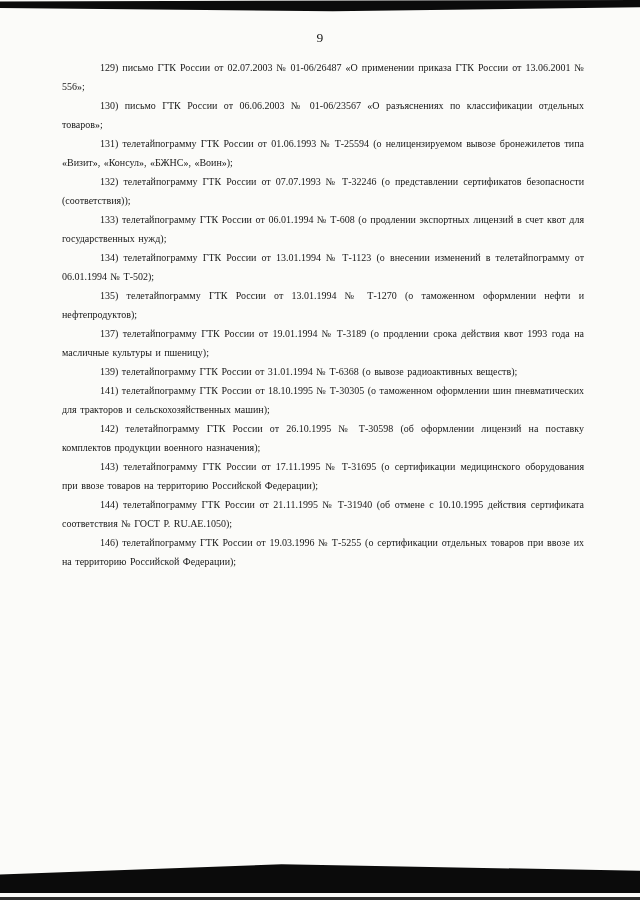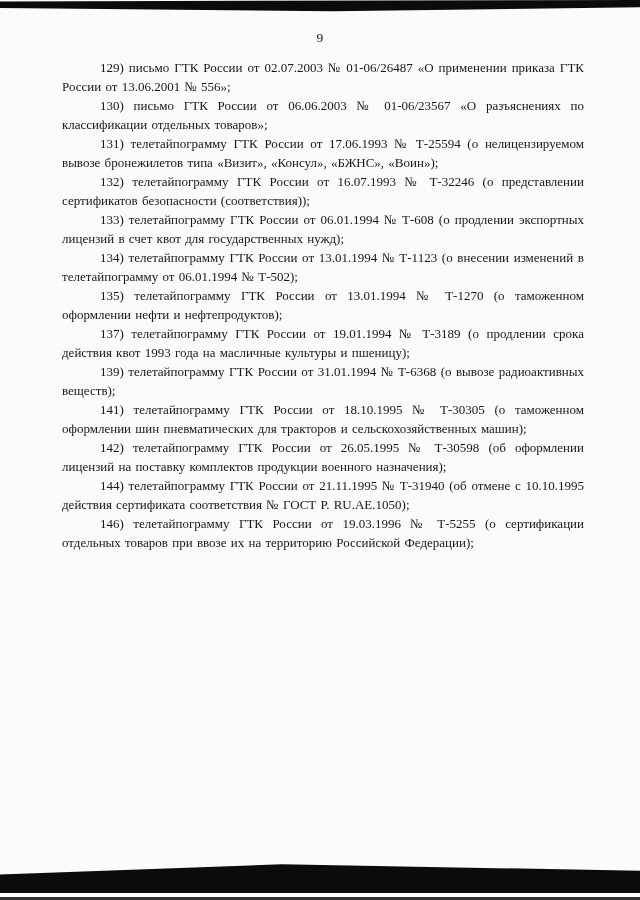--- a/index.html
+++ b/index.html
@@ -36,21 +36,21 @@
     opacity:.85;
   }
   .page-number{
     text-align:center;
     padding-top:30px;
     font-size:13.5px;
     letter-spacing:.5px;
   }
   .content{
     margin:12px 56px 0 62px;
-    font-size:13px;
+    font-size:10px;
     line-height:19px;
     text-align:justify;
   }
   .content p{
     margin:0;
     text-indent:38px;
     word-spacing:1px;
   }
 </style>
 </head>
@@ -59,41 +59,42 @@
 <div class="page">
   <div class="scan-top"></div>
 
   <div class="page-number">9</div>
 
   <div class="content">
   <p>129) письмо ГТК России от 02.07.2003 № 01-06/26487 «О применении приказа ГТК России от 13.06.2001 № 556»;</p>
 
   <p>130) письмо ГТК России от 06.06.2003 № 01-06/23567 «О разъяснениях по классификации отдельных товаров»;</p>
 
-  <p>131) телетайпограмму ГТК России от 17.06.1993 № Т-25594 (о нелицензируемом вывозе бронежилетов типа «Визит», «Консул», «БЖНС», «Воин»);</p>
+  <p>131) телетайпограмму ГТК России от 01.06.1993 № Т-25594 (о нелицензируемом вывозе бронежилетов типа «Визит», «Консул», «БЖНС», «Воин»);</p>
 
-  <p>132) телетайпограмму ГТК России от 16.07.1993 № Т-32246 (о представлении сертификатов безопасности (соответствия));</p>
+  <p>132) телетайпограмму ГТК России от 07.07.1993 № Т-32246 (о представлении сертификатов безопасности (соответствия));</p>
 
   <p>133) телетайпограмму ГТК России от 06.01.1994 № Т-608 (о продлении экспортных лицензий в счет квот для государственных нужд);</p>
 
   <p>134) телетайпограмму ГТК России от 13.01.1994 № Т-1123 (о внесении изменений в телетайпограмму от 06.01.1994 № Т-502);</p>
 
   <p>135) телетайпограмму ГТК России от 13.01.1994 № Т-1270 (о таможенном оформлении нефти и нефтепродуктов);</p>
 
 
   <p>137) телетайпограмму ГТК России от 19.01.1994 № Т-3189 (о продлении срока действия квот 1993 года на масличные культуры и пшеницу);</p>
 
 
   <p>139) телетайпограмму ГТК России от 31.01.1994 № Т-6368 (о вывозе радиоактивных веществ);</p>
 
 
   <p>141) телетайпограмму ГТК России от 18.10.1995 № Т-30305 (о таможенном оформлении шин пневматических для тракторов и сельскохозяйственных машин);</p>
 
-  <p>142) телетайпограмму ГТК России от 26.05.1995 № Т-30598 (об оформлении лицензий на поставку комплектов продукции военного назначения);</p>
+  <p>142) телетайпограмму ГТК России от 26.10.1995 № Т-30598 (об оформлении лицензий на поставку комплектов продукции военного назначения);</p>
 
+  <p>143) телетайпограмму ГТК России от 17.11.1995 № Т-31695 (о сертификации медицинского оборудования при ввозе товаров на территорию Российской Федерации);</p>
 
   <p>144) телетайпограмму ГТК России от 21.11.1995 № Т-31940 (об отмене с 10.10.1995 действия сертификата соответствия № ГОСТ Р. RU.АЕ.1050);</p>
 
 
   <p>146) телетайпограмму ГТК России от 19.03.1996 № Т-5255 (о сертификации отдельных товаров при ввозе их на территорию Российской Федерации);</p>
 </div>
 
   <div class="scan-bottom"></div>
   <div class="scan-bottom-edge"></div>
 </div>

